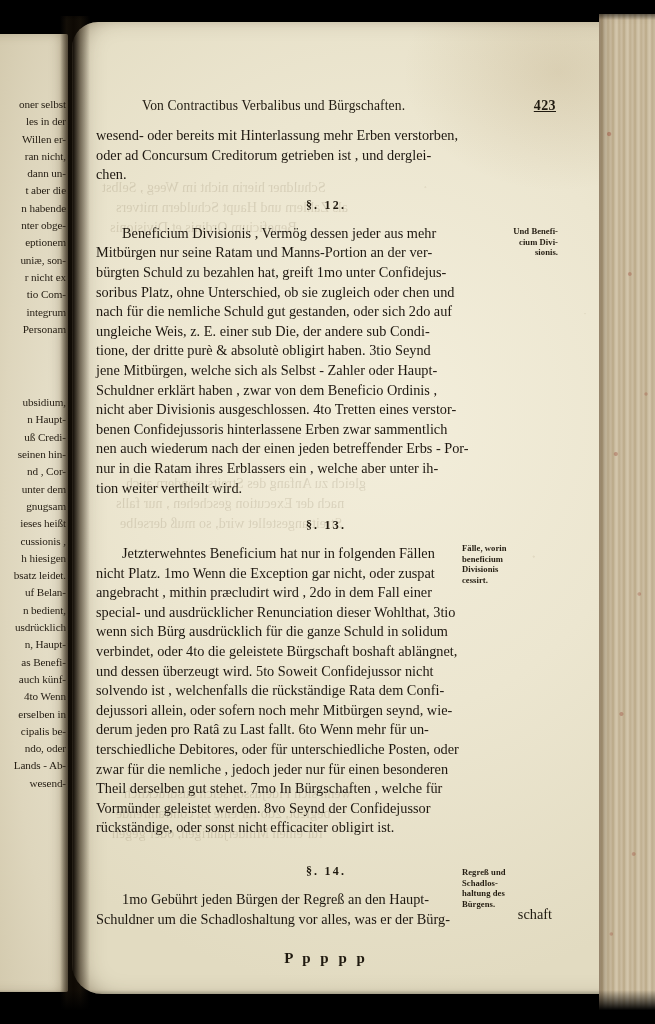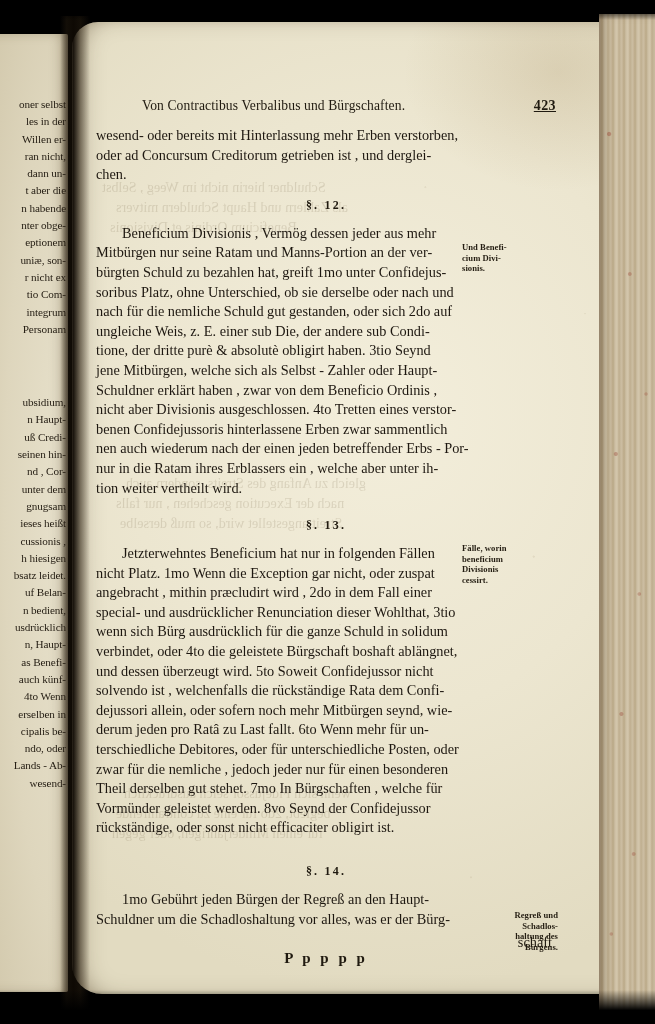--- a/index.html
+++ b/index.html
@@ -117,30 +117,30 @@
   .gap-s{height:7px;}
   .gap-m{height:13px;}
 
   
   .marg{
     position:absolute;right:-2px;width:96px;
     font-size:8.6px;line-height:10.6px;font-weight:bold;
     color:#241d12;letter-spacing:.05px;
   }
   .marg div{white-space:nowrap;}
-  .marg-1{top:220px;}
+  .marg-1{top:204px;text-align:right;}
   .marg-2{top:521px;}
-  .marg-3{top:888px;text-align:right;}
+  .marg-3{top:845px;}
 
   .catchline{position:absolute;left:10px;top:884px;width:460px;}
   .sig{
     text-align:center;font-size:15px;font-weight:bold;letter-spacing:3px;margin-top:44px;
   }
   .catch-right{
-    position:absolute;right:4px;top:0;font-size:14.3px;margin-top:28px;
+    position:absolute;right:4px;top:0;font-size:14.3px;
   }
 
   
   .ghost{
     position:absolute;color:#6b5a3c;opacity:.17;
     font-size:14.1px;line-height:19.6px;
     transform:scaleX(-1);filter:blur(.45px);
     white-space:nowrap;pointer-events:none;user-select:none;
   }
 
@@ -231,21 +231,21 @@
           <span class="ln">oder ad Concursum Creditorum getrieben ist , und derglei-</span>
           <span class="ln">chen.</span>
         </p>
 
         <div class="sect">§.  12.</div>
 
         <p class="para">
           <span class="ln ind">Beneficium Divisionis ,  Vermög dessen jeder aus mehr</span>
           <span class="ln">Mitbürgen nur seine Ratam und Manns-Portion an der ver-</span>
           <span class="ln">bürgten Schuld zu bezahlen hat, greift 1mo unter Confidejus-</span>
-          <span class="ln">soribus Platz, ohne Unterschied, ob sie derselbe oder nach und</span>
+          <span class="ln">soribus Platz, ohne Unterschied, ob sie zugleich oder chen und</span>
           <span class="ln">nach für die nemliche Schuld gut gestanden, oder sich 2do auf</span>
           <span class="ln">ungleiche Weis, z. E. einer sub Die, der andere sub Condi-</span>
           <span class="ln">tione, der dritte purè &amp; absolutè obligirt haben.  3tio Seynd</span>
           <span class="ln">jene Mitbürgen, welche sich als Selbst - Zahler oder Haupt-</span>
           <span class="ln">Schuldner erklärt haben , zwar von dem Beneficio Ordinis ,</span>
           <span class="ln">nicht aber Divisionis ausgeschlossen.   4to Tretten eines verstor-</span>
           <span class="ln">benen Confidejussoris hinterlassene Erben  zwar sammentlich</span>
           <span class="ln">nen auch wiederum nach der einen jeden betreffender Erbs - Por-</span>
           <span class="ln">nur in die Ratam ihres Erblassers ein , welche aber unter ih-</span>
           <span class="ln">tion weiter vertheilt wird.</span>

